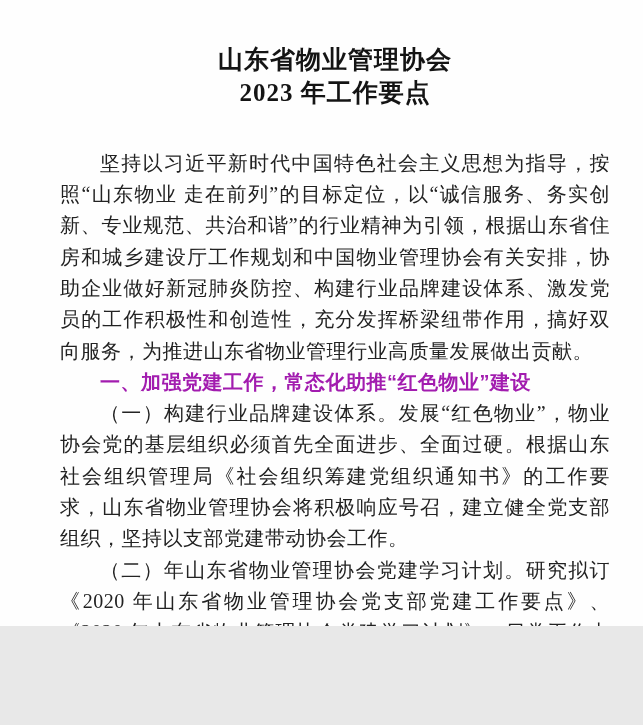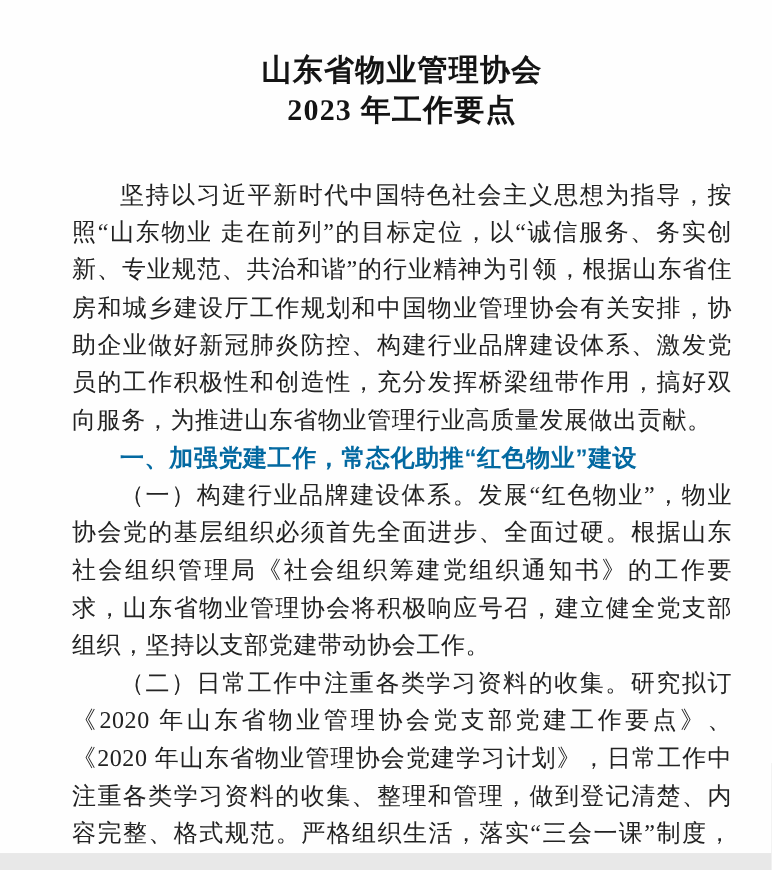--- a/index.html
+++ b/index.html
@@ -3,21 +3,21 @@
 <meta charset="utf-8">
 <style>
   html, body {
     margin: 0;
     padding: 0;
     background: #e8e8e8;
   }
   .page {
     position: relative;
     width: 643px;
-    height: 711px;
+    height: 626px;
     margin: 0 auto;
     background: #fefefe;
     color: #1d1d1d;
     overflow: hidden;
     box-sizing: border-box;
     padding: 26px 33px 0 60px; 
     font-family: "Liberation Serif", "DejaVu Serif", serif;
   }
   .doc-title {
     text-align: center;
@@ -40,21 +40,21 @@
     color: #222222;
   }
   .doc-body p {
     margin: 0;
     padding: 0;
     text-indent: 2em;
   }
   .section-heading {
     font-family: "Liberation Sans", "DejaVu Sans", sans-serif;
     font-weight: bold;
-    color: #0369a1;
+    color: #a21caf;
     text-align: left;
   }
   .lead-sentence {
     
     color: #242424;
   }
 </style>
 </head>
 <body>
 
@@ -66,17 +66,17 @@
   </h1>
 
   <div class="doc-body">
 
     <p>坚持以习近平新时代中国特色社会主义思想为指导，按照“山东物业 走在前列”的目标定位，以“诚信服务、务实创新、专业规范、共治和谐”的行业精神为引领，根据山东省住房和城乡建设厅工作规划和中国物业管理协会有关安排，协助企业做好新冠肺炎防控、构建行业品牌建设体系、激发党员的工作积极性和创造性，充分发挥桥梁纽带作用，搞好双向服务，为推进山东省物业管理行业高质量发展做出贡献。</p>
 
     <p class="section-heading">一、加强党建工作，常态化助推“红色物业”建设</p>
 
     <p><span class="lead-sentence">（一）构建行业品牌建设体系。</span><span>发展“红色物业”，物业协会党的基层组织必须首先全面进步、全面过硬。根据山东社会组织管理局《社会组织筹建党组织通知书》的工作要求，山东省物业管理协会将积极响应号召，建立健全党支部组织，坚持以支部党建带动协会工作。</span></p>
 
-    <p><span class="lead-sentence">（二）日常工作中注重各类学习资料的收集。</span><span>研究拟订《2020 年山东省物业管理协会党支部党建工作要点》、《2020 年山东省物业管理协会党建学习计划》，日常工作中注重各类学习资料的收集、整理和管理，做到登记清楚、内容完整、格式规范。严格组织生活，落实“三会一课”制度，抓实党员教育，激发党员的工作积极性和创造性。</span></p>
+    <p><span class="lead-sentence">（二）年山东省物业管理协会党建学习计划。</span><span>研究拟订《2020 年山东省物业管理协会党支部党建工作要点》、《2020 年山东省物业管理协会党建学习计划》，日常工作中注重各类学习资料的收集、整理和管理，做到登记清楚、内容完整、格式规范。严格组织生活，落实“三会一课”制度，抓实党员教育，激发党员的工作积极性和创造性。</span></p>
 
   </div>
 
 </div>
 
 </body></html>

